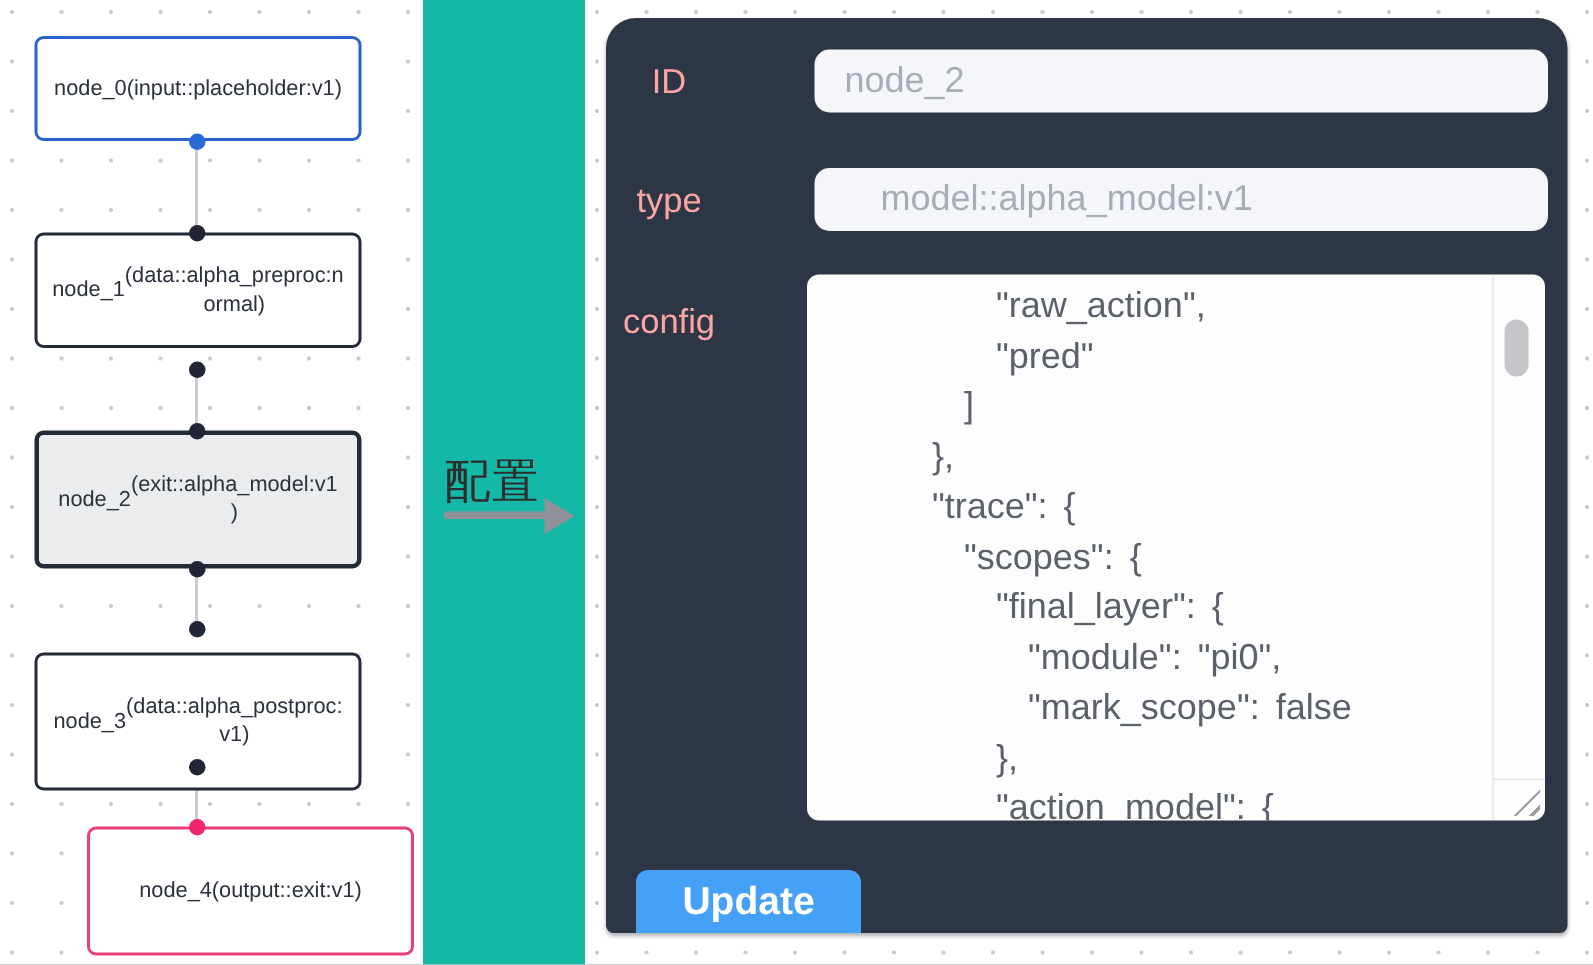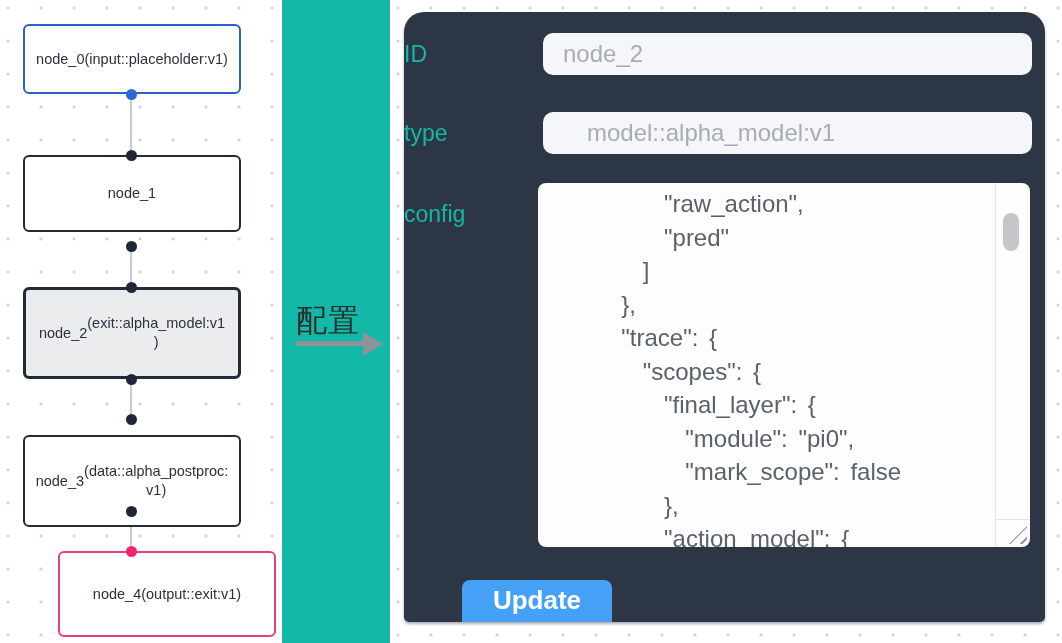--- a/index.html
+++ b/index.html
@@ -51,22 +51,22 @@
     border-left:20px solid #8f9399;
   }
   
   .right-region{position:absolute;left:390px;top:0;width:672px;height:643px;}
   .panel{
     position:absolute;left:14px;top:12px;width:641px;height:610px;
     background:#2d3645;border-radius:20px 20px 5px 5px;overflow:hidden;
     box-shadow:0 2px 3px rgba(20,26,36,.35);
   }
   .field-label{
-    position:absolute;left:0;width:84px;text-align:left;
-    font-size:23px;color:#14b8a6;
+    position:absolute;left:0;width:84px;text-align:center;
+    font-size:23px;color:#fca5a5;
   }
   .lbl-id{top:29px;}
   .lbl-type{top:108px;}
   .lbl-config{top:189px;}
   .field-input{
     position:absolute;left:139px;width:489px;height:42px;box-sizing:border-box;
     background:#f4f6f9;border:none;outline:none;border-radius:10px;
     padding:0 20px;font-size:24px;color:#a7acb6;
     font-family:"Liberation Sans","DejaVu Sans",sans-serif;
   }
@@ -97,39 +97,41 @@
       #9a9da1 12px,#9a9da1 14px,
       transparent 14px);
     clip-path:polygon(100% 0,100% 100%,0 100%);
   }
   .update-btn{
     position:absolute;left:20px;top:568px;width:150px;height:52px;
     background:#45a0f8;border:none;border-radius:8px;
     color:#ffffff;font-size:26px;font-weight:700;
     font-family:"Liberation Sans","DejaVu Sans",sans-serif;
     display:flex;align-items:center;justify-content:center;
-    padding:0 0 12px 0;box-sizing:border-box;cursor:pointer;margin-left:38px;
+    padding:0 0 12px 0;box-sizing:border-box;cursor:pointer;
   }
 </style>
 </head>
 <body>
 
 <div class="canvas dotted">
 
   <div class="connector c0"></div>
   <div class="connector c1"></div>
   <div class="connector c2"></div>
   <div class="connector c3"></div>
 
   <div class="node node-0">
     <div class="node-title">node_0</div>
     <div class="node-sub">(input::placeholder:v1)</div>
   </div>
   <div class="node node-1">
     <div class="node-title">node_1</div>
+    <div class="node-sub">(data::alpha_preproc:n
+ormal)</div>
   </div>
   <div class="node node-2">
     <div class="node-title">node_2</div>
     <div class="node-sub">(exit::alpha_model:v1
 )</div>
   </div>
   <div class="node node-3">
     <div class="node-title">node_3</div>
     <div class="node-sub">(data::alpha_postproc:
 v1)</div>

